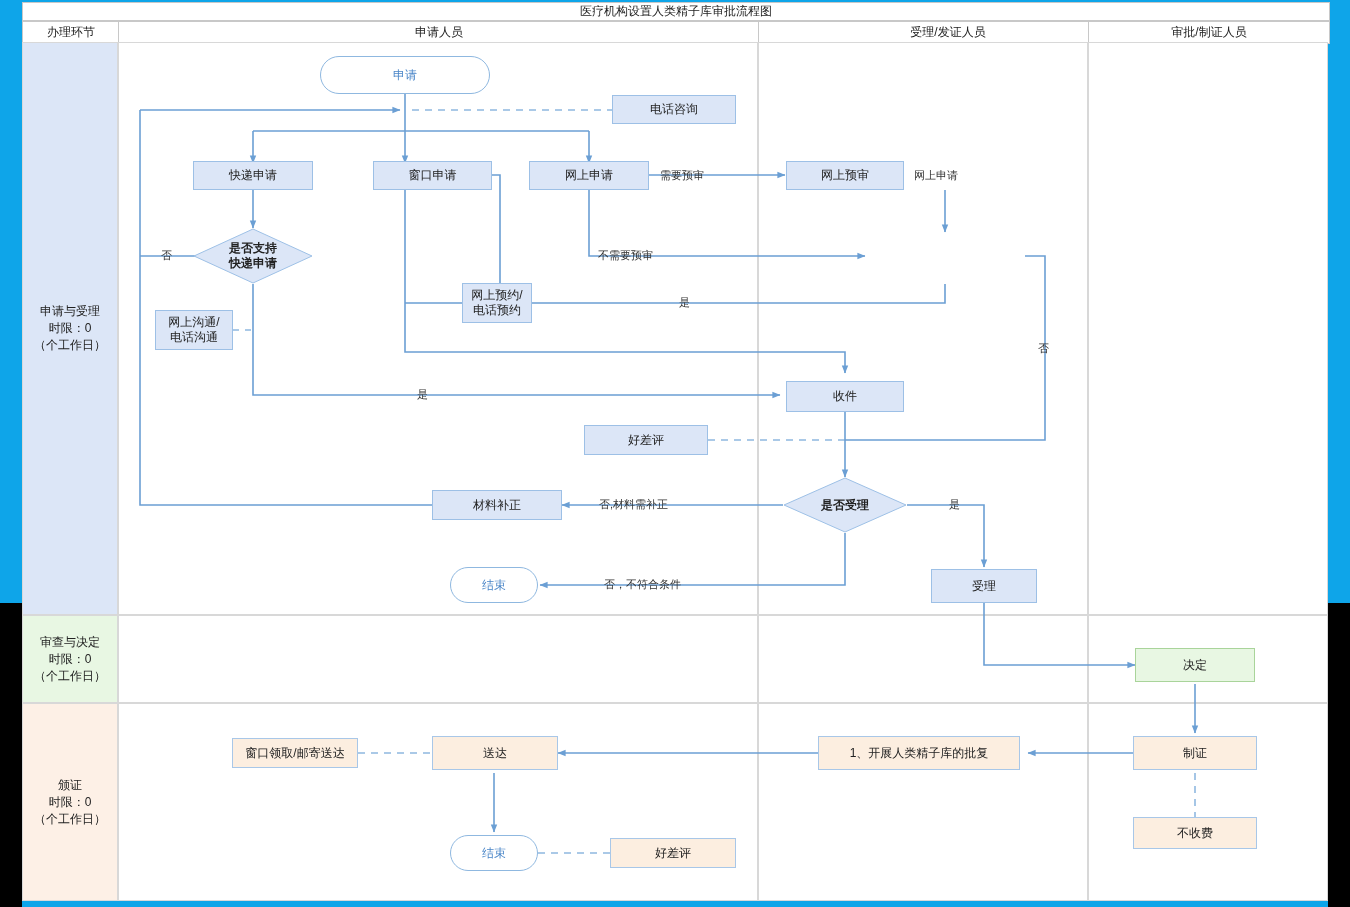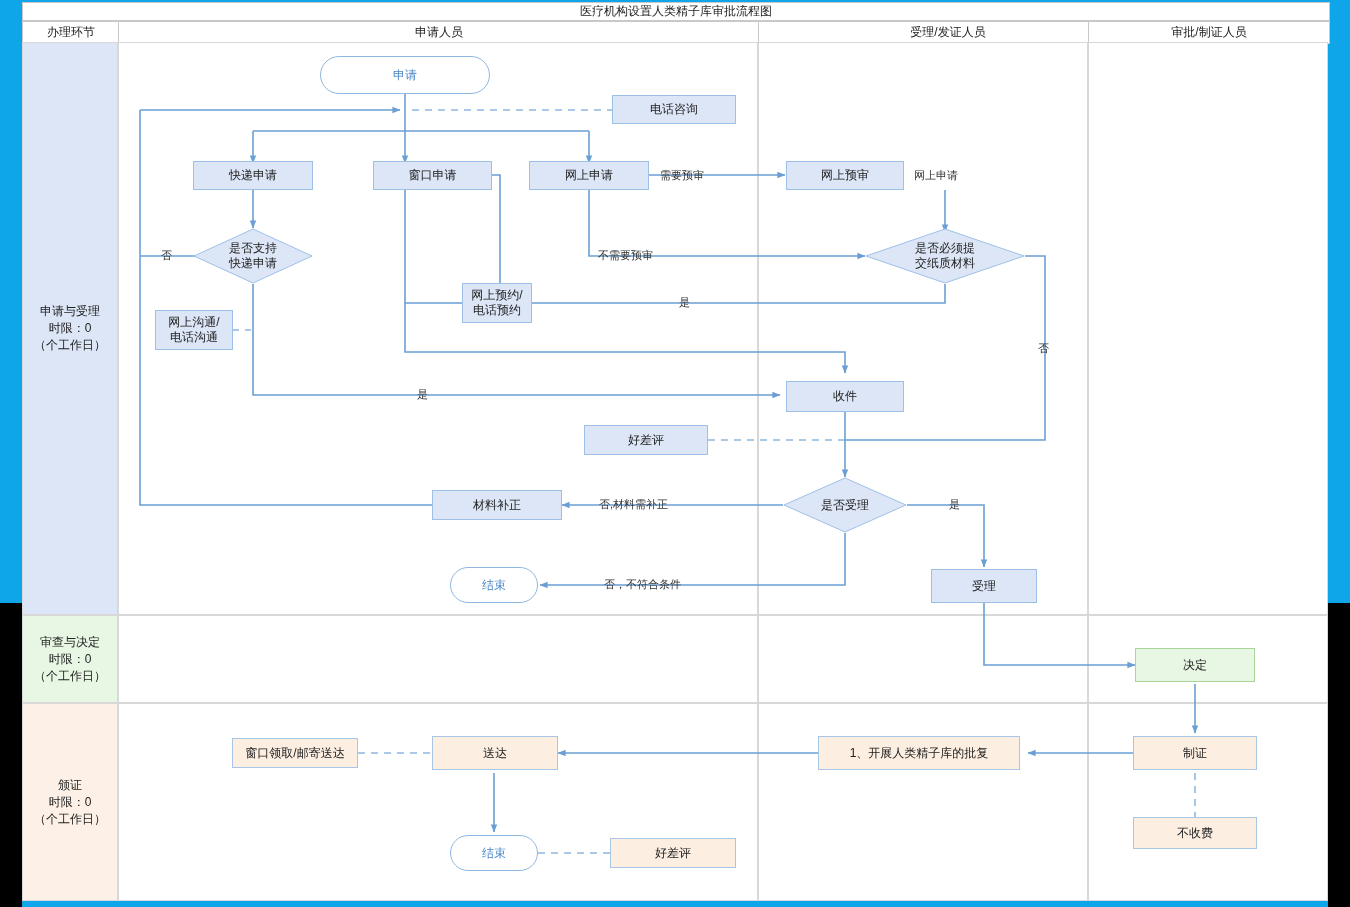--- a/index.html
+++ b/index.html
@@ -37,21 +37,21 @@
   .n-blue{background:#dce6f7;border:1px solid #9dc0e6;}
   .n-green{background:#e8f7e3;border:1px solid #a9d49a;}
   .n-peach{background:#fceee0;border:1px solid #a8c7e8;}
   .n-term{
     background:#fff;border:1.3px solid #8fb8e0;border-radius:22px;
     color:#4a86c8;
   }
   .n-term.small{border-radius:20px;}
 
   
-  .dia{position:absolute;z-index:5;}
+  .dia{position:absolute;z-index:5;font-weight:bold;}
   .dia svg{display:block;}
   .dia .dlabel{
     position:absolute;left:0;top:0;width:100%;height:100%;
     display:flex;align-items:center;justify-content:center;
     font-size:12px;line-height:15px;color:#222;text-align:center;
   }
 
   
   svg.wires{position:absolute;left:0;top:0;width:1350px;height:907px;z-index:3;overflow:visible;}
   .edge{fill:none;stroke:#6b9fd4;stroke-width:1.6;}
@@ -191,29 +191,20 @@
   <div class="dia" style="left:193px;top:228px;width:120px;height:56px;">
     <svg width="120" height="56" viewBox="0 0 120 56">
         <polygon points="60,1 119,28 60,55 1,28" fill="#dce6f7" stroke="#9dc0e6" stroke-width="1"></polygon>
       </svg>
     <div class="dlabel">
         <span style="white-space:pre-line;">是否支持
 快递申请</span>
       </div>
   </div>
 
-  <div class="dia" style="left:865px;top:228px;width:160px;height:56px;">
-    <svg width="160" height="56" viewBox="0 0 160 56">
-        <polygon points="80,1 159,28 80,55 1,28" fill="#dce6f7" stroke="#9dc0e6" stroke-width="1"></polygon>
-      </svg>
-    <div class="dlabel">
-        <span style="white-space:pre-line;">是否必须提
-交纸质材料</span>
-      </div>
-  </div>
 
   <div class="node n-blue" style="left:430px;top:283px;width:70px;height:40px;margin-left:32px;">
       <span style="white-space:pre-line;">网上预约/
 电话预约</span>
     </div>
 
   <div class="node n-blue" style="left:155px;top:310px;width:78px;height:40px;">
       <span style="white-space:pre-line;">网上沟通/
 电话沟通</span>
     </div>

